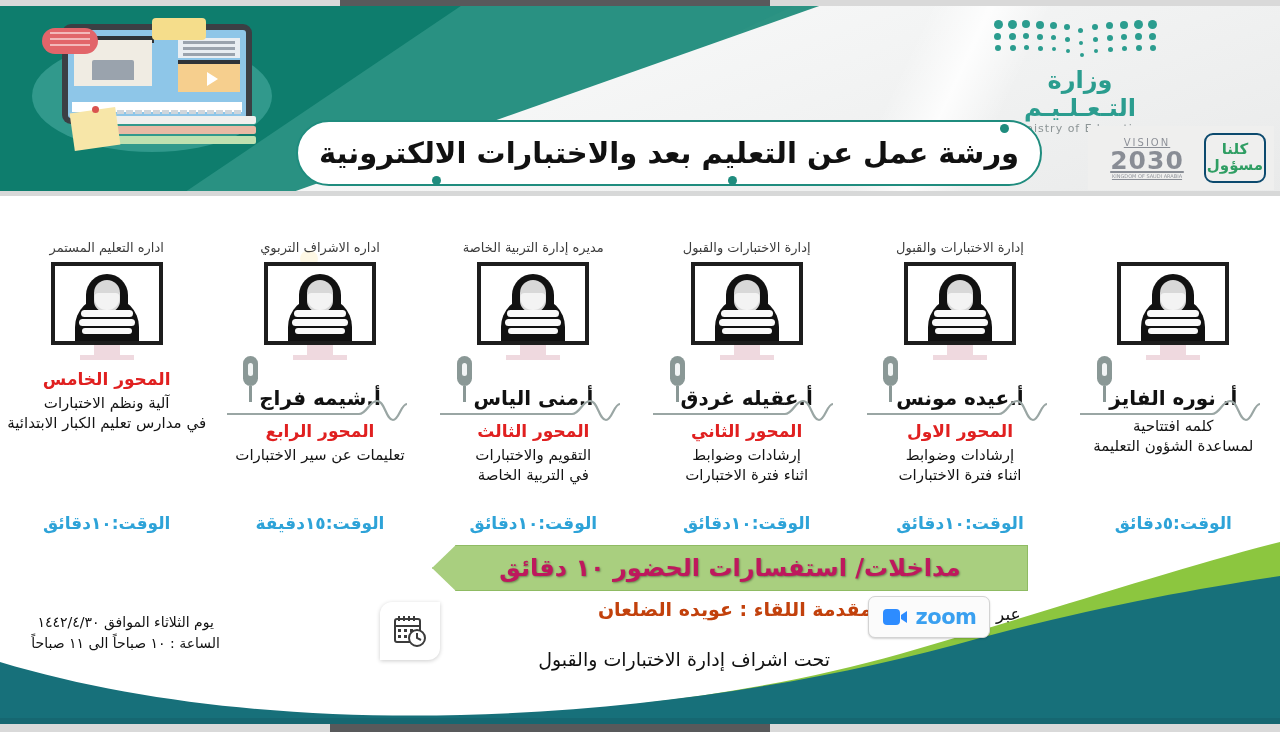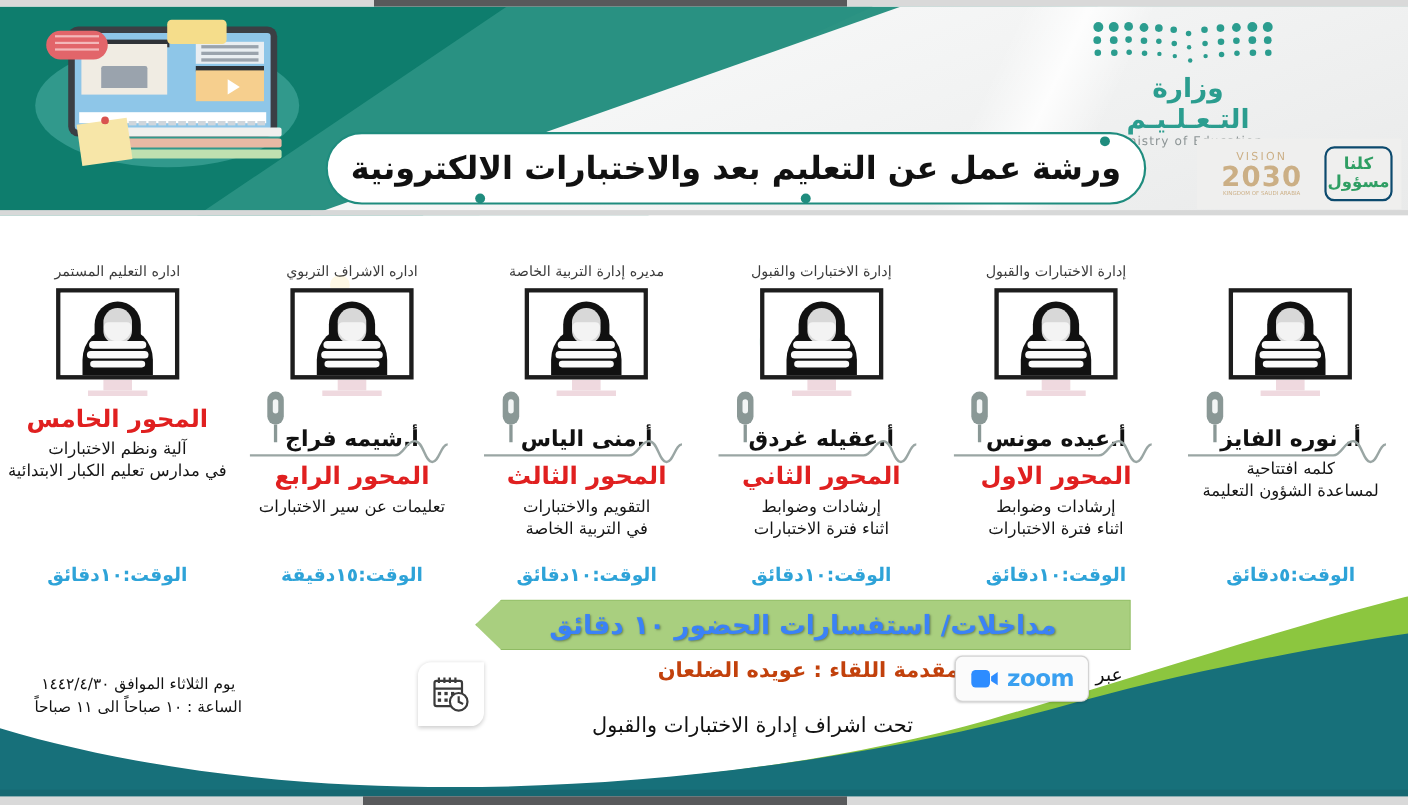--- a/index.html
+++ b/index.html
@@ -65,21 +65,21 @@
   .moe-dots{position:relative;width:176px;height:44px;}
   .moe-dots i{position:absolute;border-radius:50%;background:#2b9d8f;}
   .moe-ar{margin-top:4px;text-align:center;font-size:24px;color:#2b9d8f;font-weight:bold;letter-spacing:2px;}
   .moe-en{text-align:center;font-size:11px;color:#8d9596;letter-spacing:1px;}
 
   
   .badges{position:absolute;top:120px;right:6px;width:186px;height:64px;background:#efefee;display:flex;align-items:center;gap:6px;padding:0 8px;box-sizing:border-box;}
   .kolona{width:58px;height:46px;border:2px solid #0c4a6e;border-radius:9px;display:flex;flex-direction:column;align-items:center;justify-content:center;color:#2f9e63;font-weight:bold;line-height:1.05;}
   .kolona b{font-size:15px;}
   .kolona s{font-size:15px;text-decoration:none;}
-  .vision{flex:1;text-align:center;opacity:.45;color:#a16207;}
+  .vision{flex:1;text-align:center;opacity:.45;color:#0f172a;text-decoration:underline;}
   .vision .v1{font-size:10px;letter-spacing:2px;}
   .vision .v2{font-size:25px;font-weight:bold;letter-spacing:1px;line-height:1;}
   .vision .v3{font-size:5px;}
 
   
   .title-pill{position:absolute;top:120px;left:296px;width:742px;height:62px;
      background:#ffffff;border:2px solid #1f8c7e;border-radius:34px;
      display:flex;align-items:center;justify-content:center;z-index:5;}
   .title-pill span{font-family:"DejaVu Sans","Liberation Sans",sans-serif;
      font-size:29px;font-weight:bold;color:#111;white-space:nowrap;}
@@ -101,31 +101,31 @@
   .av .face{position:absolute;left:50%;top:14px;transform:translateX(-50%);width:26px;height:32px;background:#d8d8d8;border-radius:13px 13px 11px 11px;}
   .av .mask{position:absolute;left:50%;top:27px;transform:translateX(-50%);width:25px;height:17px;background:#f3f3f3;border-radius:4px 4px 12px 12px;}
   .av .sc1{position:absolute;left:50%;top:44px;transform:translateX(-50%);width:52px;height:7px;background:#fafafa;border-radius:4px;}
   .av .sc2{position:absolute;left:50%;top:53px;transform:translateX(-50%);width:56px;height:7px;background:#fafafa;border-radius:4px;}
   .av .sc3{position:absolute;left:50%;top:62px;transform:translateX(-50%);width:50px;height:6px;background:#fafafa;border-radius:4px;}
 
   .namerow{position:relative;width:100%;height:52px;display:flex;align-items:flex-end;justify-content:center;}
   .sname{font-size:20px;font-weight:bold;color:#111;white-space:nowrap;margin-bottom:2px;}
   .mic{position:absolute;left:8px;bottom:-4px;width:64px;height:62px;}
   .wave{position:absolute;left:0;right:0;bottom:-12px;height:26px;}
-  .axis{font-size:22px;font-weight:bold;color:#e02020;margin-top:9px;}
+  .axis{font-size:17px;font-weight:bold;color:#e02020;margin-top:9px;}
   .axis.none{visibility:hidden;height:0;margin:0;}
   .desc{font-size:15px;color:#141414;text-align:center;line-height:1.35;margin-top:4px;white-space:pre-line;}
   .time{position:absolute;bottom:8px;font-size:17px;font-weight:bold;color:#2ea3d8;white-space:nowrap;}
 
   
   .band{position:absolute;top:545px;left:432px;width:596px;height:46px;z-index:4;}
   .band .shape{position:absolute;inset:0;background:#a9cf7f;border:1px solid #8fbb63;
      clip-path:polygon(100% 0,100% 100%,4% 100%,0 50%,4% 0);}
   .band span{position:absolute;inset:0;display:flex;align-items:center;justify-content:center;
-     font-size:24px;font-weight:bold;color:#3b82f6;text-shadow:1px 1px 2px rgba(0,0,0,.35);white-space:nowrap;}
+     font-size:24px;font-weight:bold;color:#be185d;text-shadow:1px 1px 2px rgba(0,0,0,.35);white-space:nowrap;}
 
   
   .foot-presenter{position:absolute;top:598px;right:408px;font-size:19px;font-weight:bold;color:#c2410c;white-space:nowrap;z-index:6;}
   .foot-super{position:absolute;top:648px;right:450px;font-size:19px;color:#111;white-space:nowrap;z-index:6;}
   .foot-date{position:absolute;top:612px;right:1060px;text-align:center;font-size:14px;color:#111;line-height:1.5;white-space:nowrap;z-index:6;margin-left:39px;}
   .cal-card{position:absolute;top:602px;right:840px;width:60px;height:58px;background:#fff;border-radius:12px 0 12px 0;box-shadow:0 1px 4px rgba(0,0,0,.2);display:flex;align-items:center;justify-content:center;z-index:6;}
   .zoom-btn{position:absolute;top:596px;left:868px;width:120px;height:40px;background:#fbfbfb;border:1px solid #d3d3d3;border-radius:7px;display:flex;align-items:center;justify-content:center;gap:8px;box-shadow:0 1px 2px rgba(0,0,0,.18);z-index:6;}
   .zoom-btn .zt{font-size:21px;color:#3aa0f0;font-weight:bold;letter-spacing:-.5px;}
   .via{position:absolute;top:604px;left:996px;font-size:17px;color:#111;z-index:6;}
 

